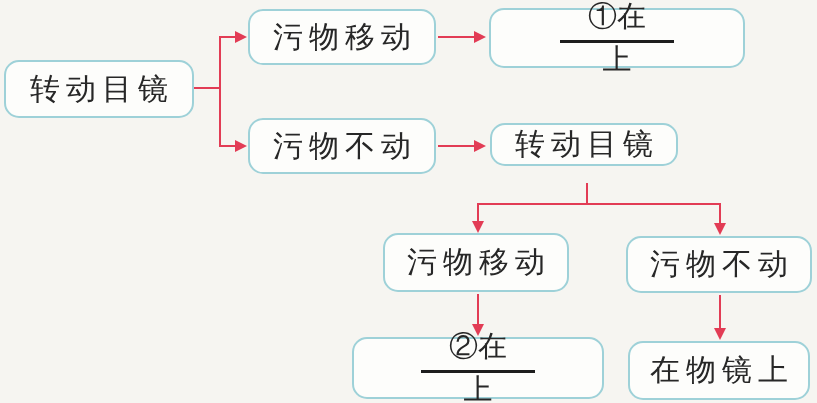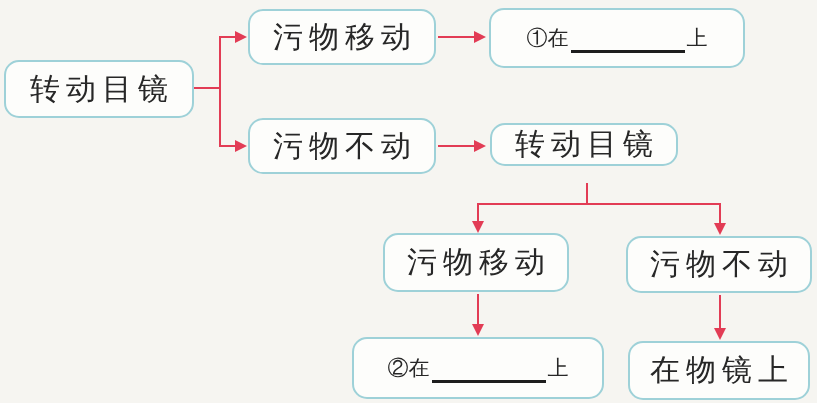--- a/index.html
+++ b/index.html
@@ -20,21 +20,21 @@
     position:absolute;
     border:2px solid var(--box-border);
     border-radius:15px;
     background:var(--box-fill);
     display:flex;align-items:center;justify-content:center;
     box-sizing:border-box;
     font-size:30px;
     white-space:nowrap;
   }
   .node .lbl{letter-spacing:6px;text-indent:6px;}
-  .node.blank-node{font-size:21px;}
+  .node.blank-node{font-size:29px;flex-direction:column;}
   .blank-line{
     display:inline-block;
     width:114px;height:1em;
     border-bottom:3px solid #1d1d1d;
     transform:translateY(3px);
     margin:0 2px;
   }
   .hline{position:absolute;height:2px;background:var(--arrow);}
   .vline{position:absolute;width:2px;background:var(--arrow);}
   .ah-right{

